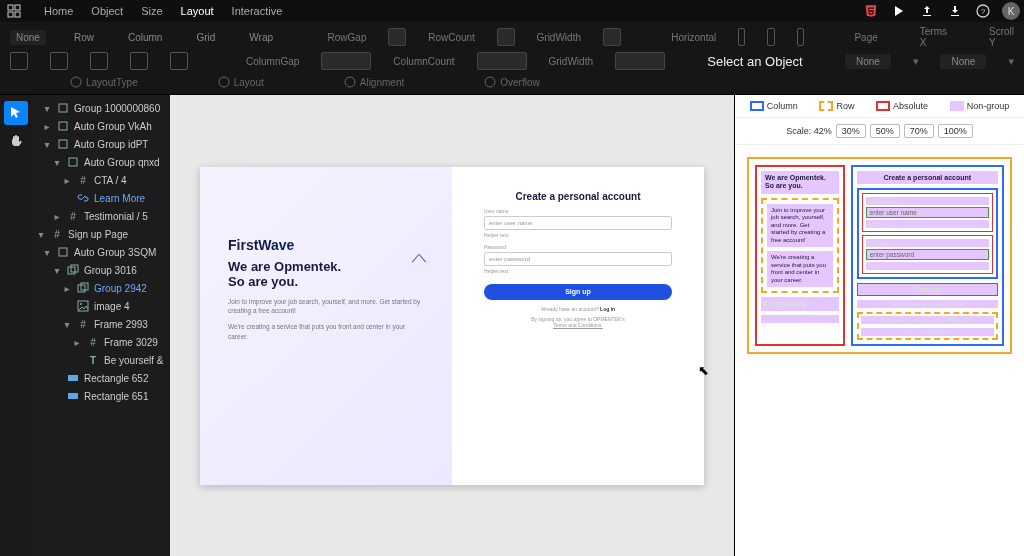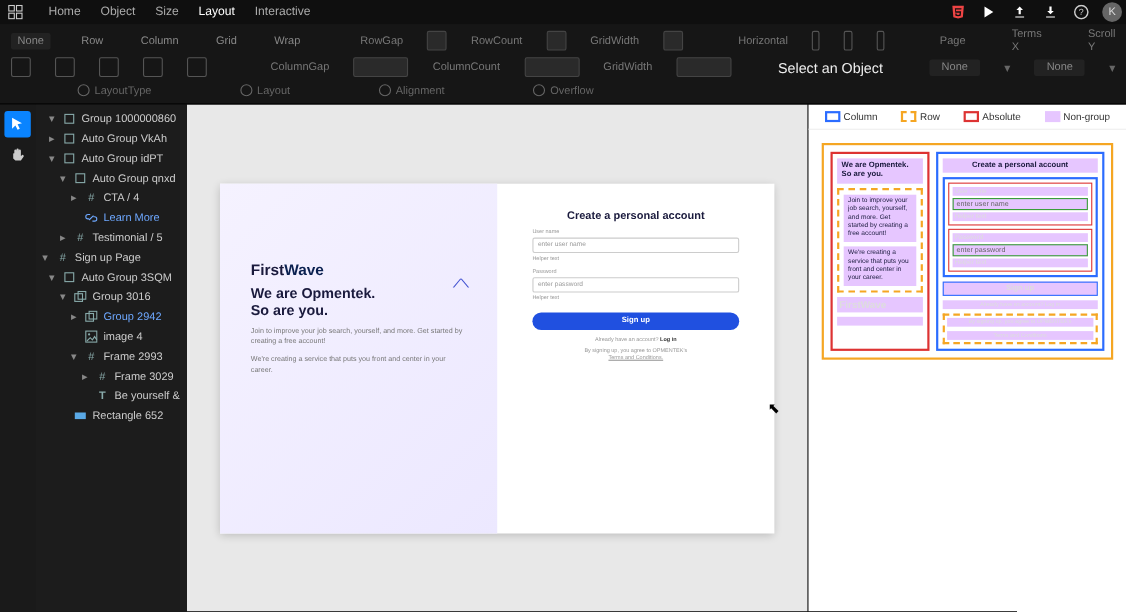--- a/index.html
+++ b/index.html
@@ -365,20 +365,29 @@
         </div>
         <div class="ly-row indent-2">
           <span class="ly-chev"></span>
           <span class="ly-icon">
             <svg width="12" height="12" viewBox="0 0 12 12">
               <rect x="1" y="3" width="10" height="6" fill="#5aa9e6"></rect>
             </svg>
           </span>
           <span>Rectangle 652</span>
         </div>
+        <div class="ly-row indent-2">
+          <span class="ly-chev"></span>
+          <span class="ly-icon">
+            <svg width="12" height="12" viewBox="0 0 12 12">
+              <rect x="1" y="3" width="10" height="6" fill="#5aa9e6"></rect>
+            </svg>
+          </span>
+          <span>Rectangle 651</span>
+        </div>
       </div>
 
     <div class="canvas">
       <div class="artboard">
         <div class="ab-left">
           <div class="brand"><span>First</span><span style="color:#0a2050">Wave</span></div>
           <div class="headline">
             <span>We are </span><span style="font-weight:700">Opmentek.</span><span class="scribble">⟋⟍</span><br>
             <span>So are you.</span>
           </div>
@@ -413,20 +422,27 @@
               <span>Row</span>
             </span>
           <span class="lg-item">
               <span class="lg-sw" style="border:2px solid #d33"></span>
               <span>Absolute</span>
             </span>
           <span class="lg-item">
               <span class="lg-sw" style="background:#e6c6ff"></span>
               <span>Non-group</span>
             </span>
+        </div>
+        <div class="scale-row">
+          <span>Scale: 42%</span>
+          <span class="scale-btn">30%</span>
+          <span class="scale-btn">50%</span>
+          <span class="scale-btn">70%</span>
+          <span class="scale-btn">100%</span>
         </div>
         <div class="preview">
           <div class="pv-outer">
             <div class="pv-left">
               <div class="pv-block pv-head">We are Opmentek. So are you.</div>
               <div class="pv-orange">
                 <div class="pv-block pv-para">Join to improve your job search, yourself, and more. Get started by creating a free account!</div>
                 <div class="pv-block pv-para">We're creating a service that puts you front and center in your career.</div>
               </div>
               <div class="pv-brand">FirstWave</div>

